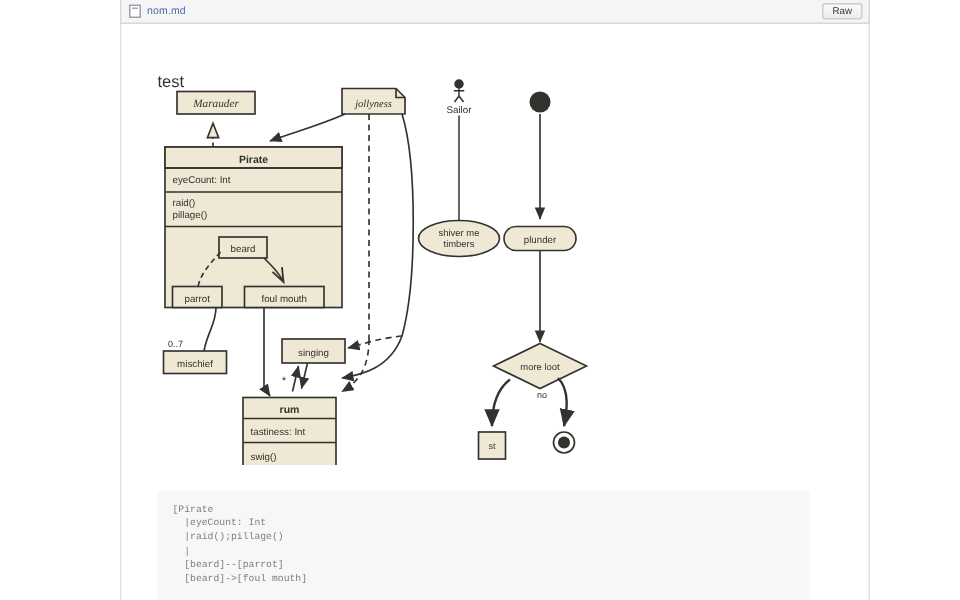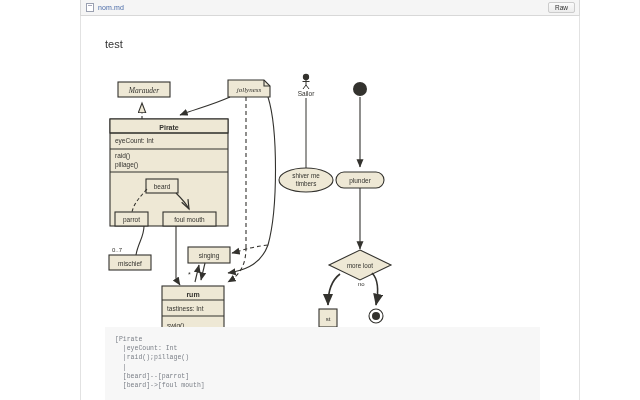--- a/index.html
+++ b/index.html
@@ -44,26 +44,26 @@
   }
 
   
   .file-body {
     position: absolute; left: 80px; top: 16px; width: 500px; height: 384px;
     background:#ffffff; border-left:1px solid #e2e2e2; border-right:1px solid #e2e2e2;
   }
 
   
   .doc-title {
-    position: absolute; left: 105px; top: 38px;
+    position: absolute; left: 105px; top: 49px;
     font-size: 11px; color: #333; font-weight: 400;
   }
 
   
-  #diagram { position: absolute; left: 100px; top: 69px; width: 310px; height: 262px; }
+  #diagram { position: absolute; left: 100px; top: 48px; width: 310px; height: 262px; }
   #diagram svg { display:block; }
 
   
   .code-block {
     position: absolute; left: 105px; top: 327px;
     width: 435px; height: 73px;
     background: #f7f7f7;
     padding: 8px 0 0 10px;
     overflow: hidden;
   }

